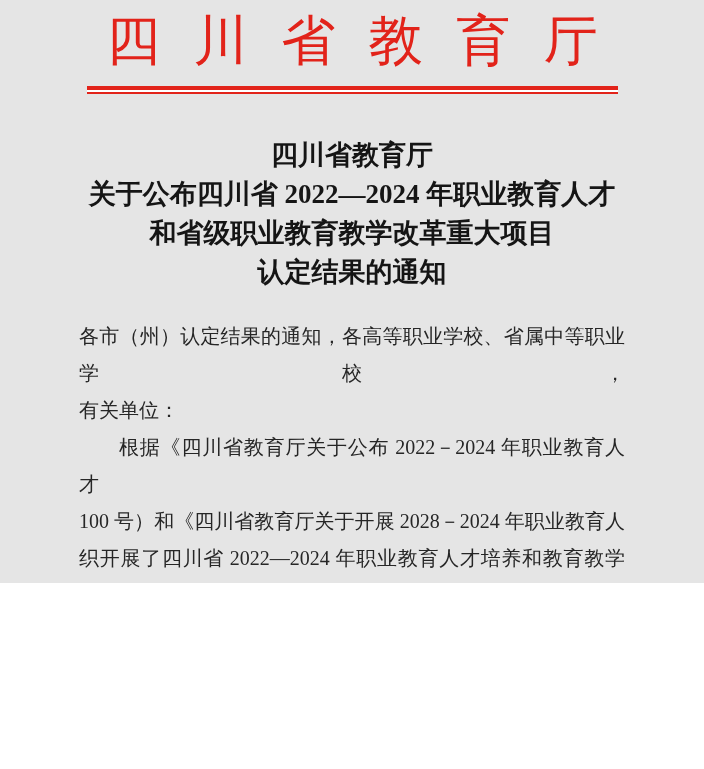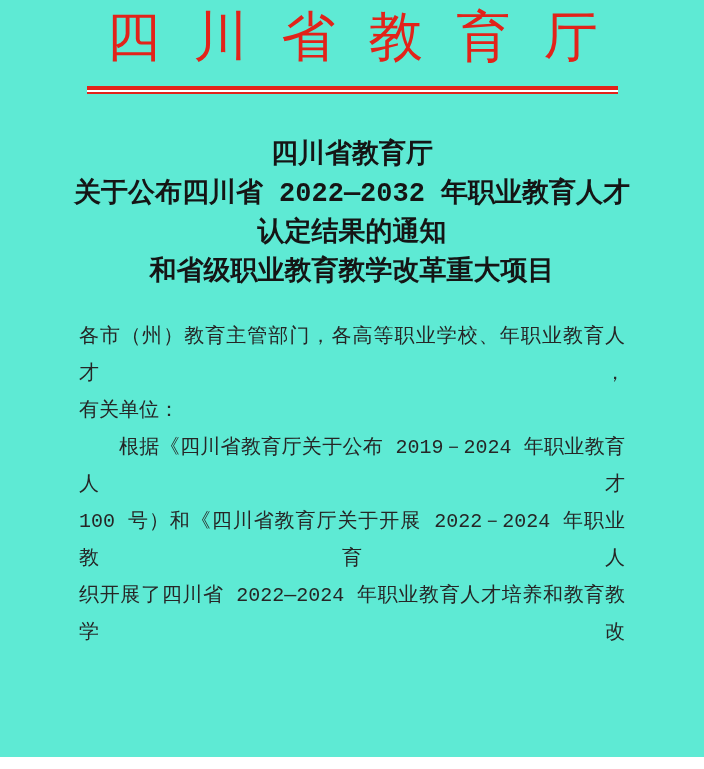--- a/index.html
+++ b/index.html
@@ -3,24 +3,24 @@
 <meta charset="utf-8">
 <style>
   html, body {
     margin: 0;
     padding: 0;
     background: #ffffff;
   }
   .page {
     position: relative;
     width: 704px;
-    height: 757px;
-    background: #5eead4;
+    height: 583px;
+    background: #e5e5e5;
     overflow: hidden;
-    font-family: Liberation Mono, monospace;
+    font-family: Liberation Serif, serif;
     color: #1f1f1f;
   }
 
   
   .letterhead {
     padding-top: 4px;
     text-align: center;
     font-size: 54px;
     line-height: 74px;
     font-weight: normal;
@@ -74,29 +74,29 @@
 <body>
 
 <div class="page">
 
   <div class="letterhead">四川省教育厅</div>
 
   <div class="red-rule"></div>
 
   <div class="doc-title">
     <div>四川省教育厅</div>
-    <div>关于公布四川省 2022—2032 年职业教育人才</div>
+    <div>关于公布四川省 2022—2024 年职业教育人才</div>
+    <div>和省级职业教育教学改革重大项目</div>
     <div>认定结果的通知</div>
-    <div>和省级职业教育教学改革重大项目</div>
   </div>
 
   <div class="doc-body">
 
-    <div class="bline">各市（州）教育主管部门，各高等职业学校、年职业教育人才，</div>
+    <div class="bline">各市（州）认定结果的通知，各高等职业学校、省属中等职业学校，</div>
     <div class="bline bline--plain">有关单位：</div>
 
-    <div class="bline bline--indent">根据《四川省教育厅关于公布 2019－2024 年职业教育人才</div>
-    <div class="bline">100 号）和《四川省教育厅关于开展 2022－2024 年职业教育人</div>
+    <div class="bline bline--indent">根据《四川省教育厅关于公布 2022－2024 年职业教育人才</div>
+    <div class="bline">100 号）和《四川省教育厅关于开展 2028－2024 年职业教育人</div>
     <div class="bline">织开展了四川省 2022—2024 年职业教育人才培养和教育教学改</div>
 
   </div>
 
 </div>
 
 </body></html>

